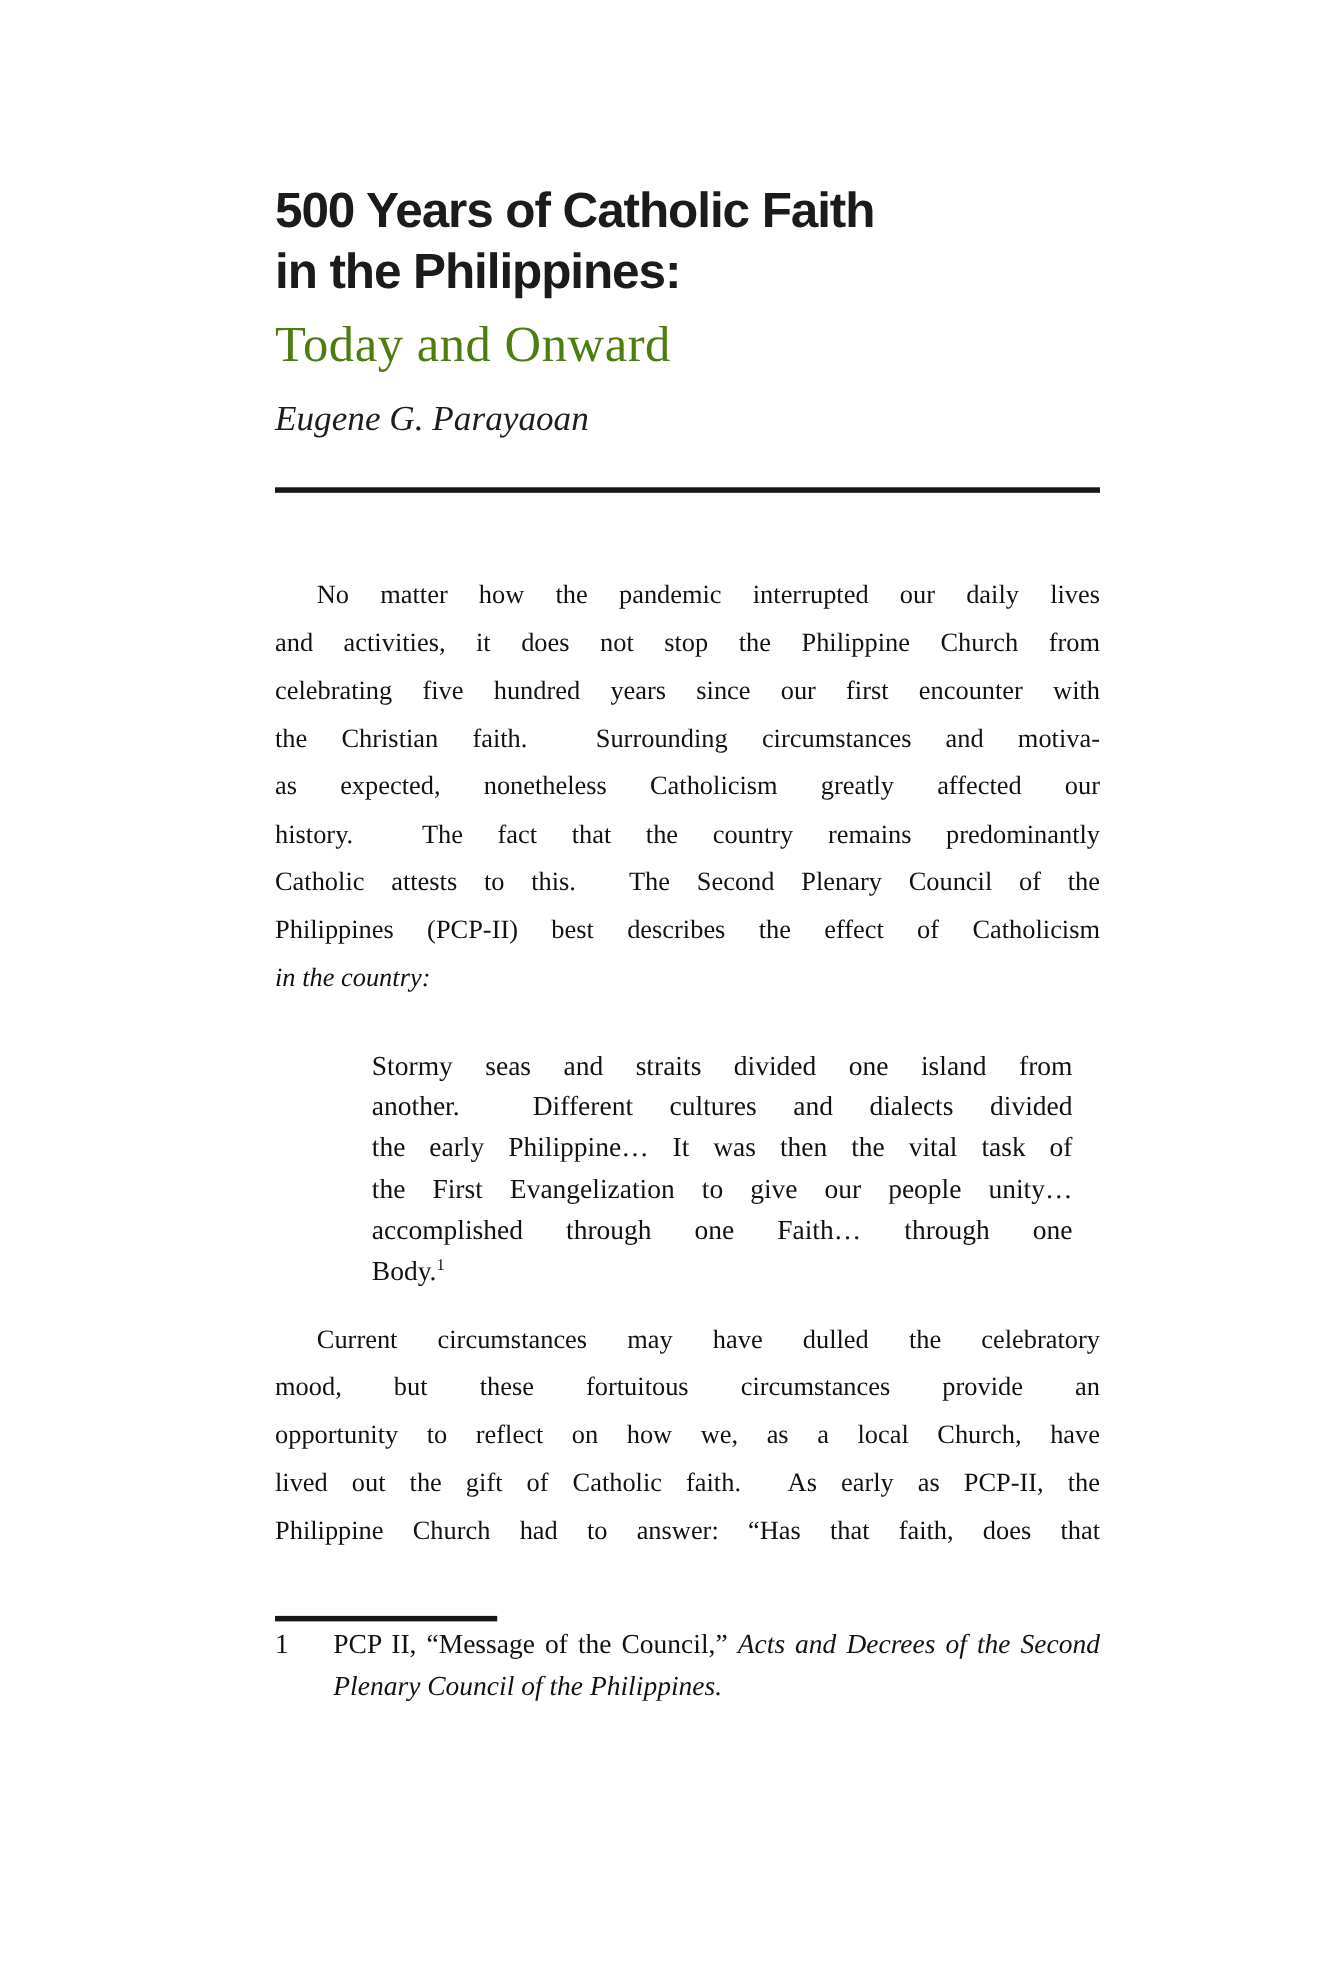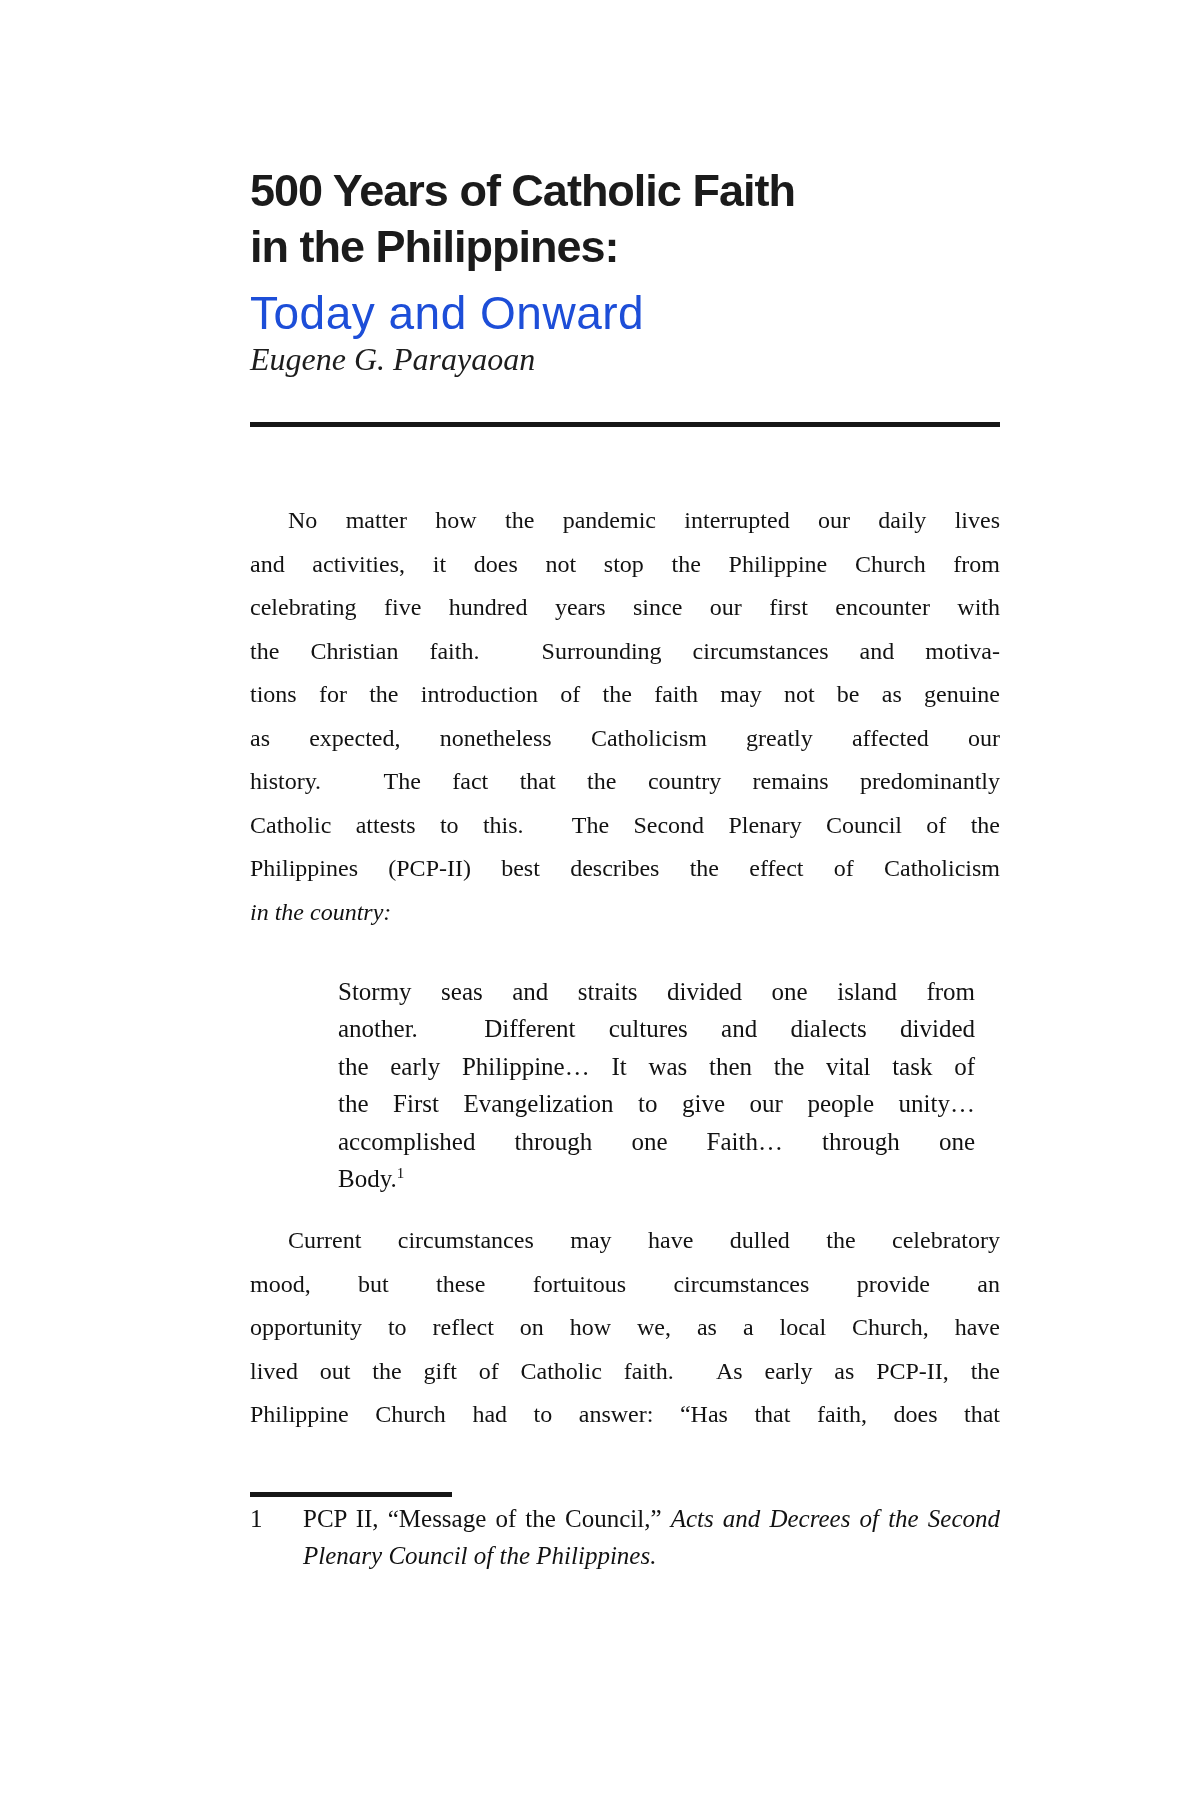--- a/index.html
+++ b/index.html
@@ -27,28 +27,29 @@
     margin: 163px 0 0 0;
     font-family: "Liberation Sans", sans-serif;
     font-weight: 700;
     font-size: 45px;
     line-height: 56px;
     letter-spacing: -1px;
     color: #1b1b1b;
   }
   .subtitle {
     margin: 10px 0 0 0;
-    font-family: Liberation Sans, sans-serif;
+    font-family: Liberation Serif, serif;
     font-weight: 300;
     font-size: 46px;
     line-height: 56px;
     letter-spacing: 0.5px;
-    color: #1d4ed8;
+    color: #4d7c0f;
   }
   .author {
+    margin-top: 21px;
     font-style: italic;
     font-size: 32px;
     line-height: 36px;
     color: #1d1d1d;
   }
   .title-rule {
     margin-top: 45px;
     width: 750px;
     height: 5px;
     background: #171717;
@@ -123,21 +124,20 @@
 
     <div class="author">Eugene G. Parayaoan</div>
 
     <div class="title-rule"></div>
 
     <div class="para1">
       <div class="bl first">No matter how the pandemic interrupted our daily lives</div>
       <div class="bl">and activities, it does not stop the Philippine Church from</div>
       <div class="bl">celebrating five hundred years since our first encounter with</div>
       <div class="bl">the Christian faith.  Surrounding circumstances and motiva-</div>
-      <div class="bl">tions for the introduction of the faith may not be as genuine</div>
       <div class="bl">as expected, nonetheless Catholicism greatly affected our</div>
       <div class="bl">history.  The fact that the country remains predominantly</div>
       <div class="bl">Catholic attests to this.  The Second Plenary Council of the</div>
       <div class="bl">Philippines (PCP-II) best describes the effect of Catholicism</div>
       <div class="bl end">in the country:</div>
     </div>
 
     <div class="quote">
       <div class="ql">Stormy seas and straits divided one island from</div>
       <div class="ql">another.  Different cultures and dialects divided</div>

